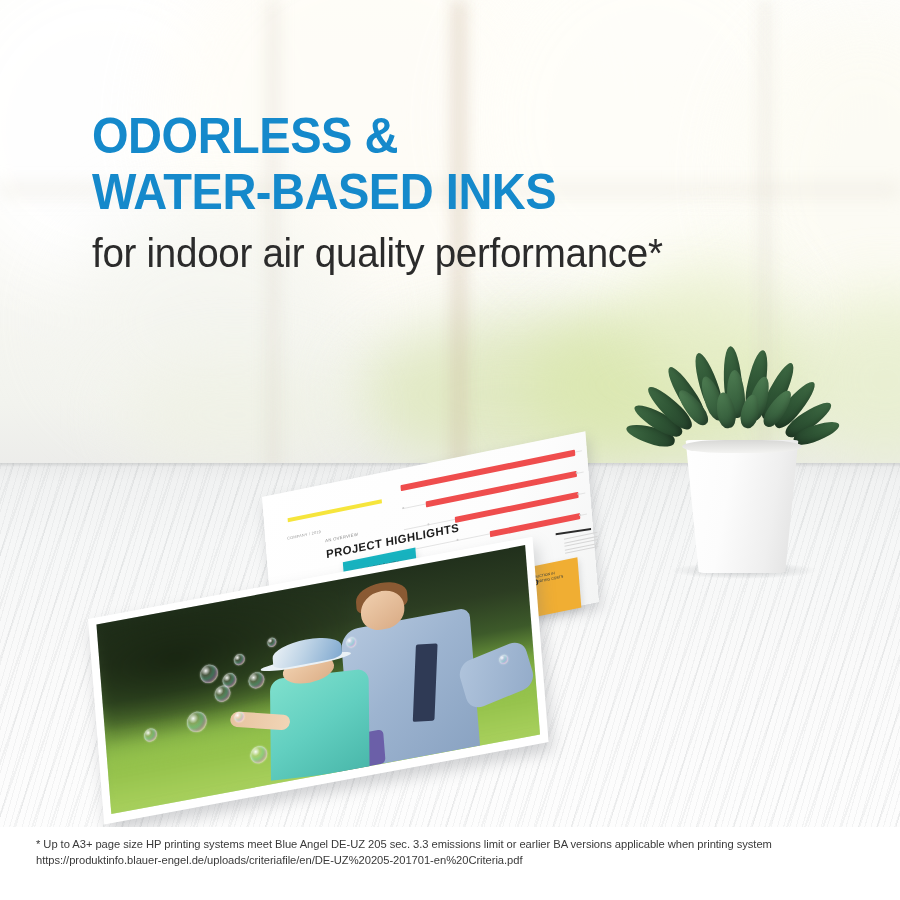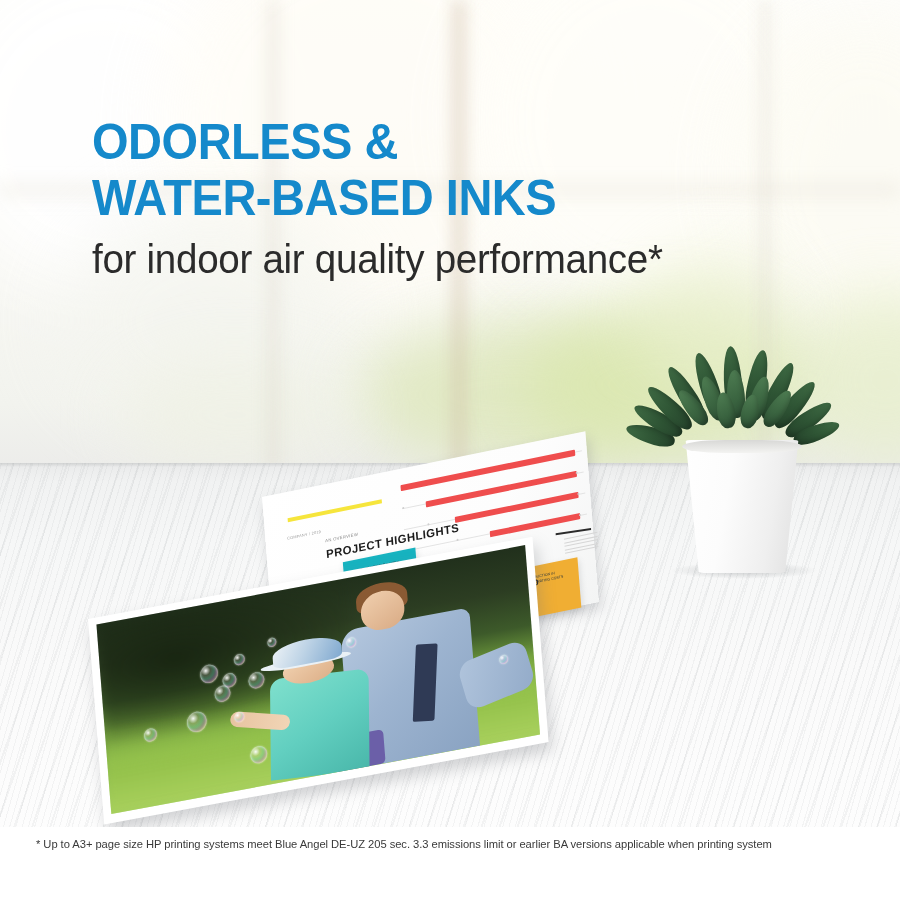--- a/index.html
+++ b/index.html
@@ -106,21 +106,21 @@
     background:repeating-linear-gradient(
         -71deg,
         rgba(150,155,158,.10) 0px,
         rgba(150,155,158,.10) 2px,
         rgba(255,255,255,0) 2px,
         rgba(255,255,255,0) 17px);
   }
 
   
   .headline-wrap {
-    position:absolute; left:92px; top:114px; width:780px;
+    position:absolute; left:92px; top:108px; width:780px;
   }
   .headline {
     color:#1589cb;
     font-size:50px;
     line-height:56px;
     font-weight:700;
     letter-spacing:-0.5px;
     font-family:"Liberation Sans Narrow","Liberation Sans", sans-serif;
     transform:scaleX(.94);
     transform-origin:left center;
@@ -500,15 +500,16 @@
   </div>
 
   <div class="headline-wrap">
     <div class="headline">ODORLESS &amp;</div>
     <div class="headline">WATER-BASED INKS</div>
     <div class="subhead">for indoor air quality performance*</div>
   </div>
 
   <div class="footnote">
     <p>* Up to A3+ page size HP printing systems meet Blue Angel DE-UZ 205 sec. 3.3 emissions limit or earlier BA versions applicable when printing system</p>
+    <p>https://produktinfo.blauer-engel.de/uploads/criteriafile/en/DE-UZ%20205-201701-en%20Criteria.pdf</p>
   </div>
 
 </div>
 
 </body></html>

